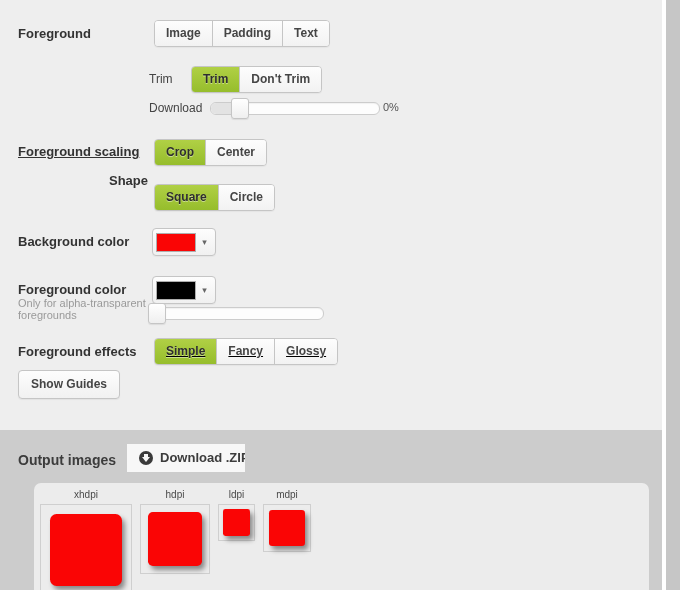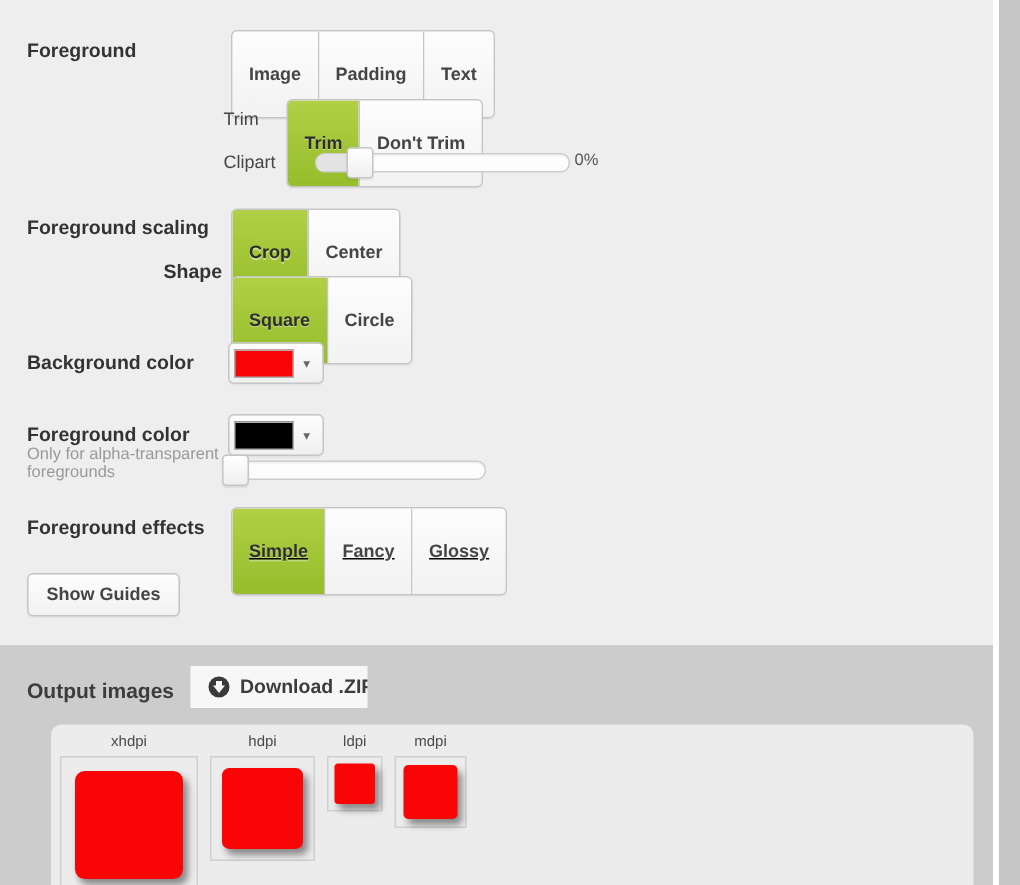--- a/index.html
+++ b/index.html
@@ -72,21 +72,21 @@
   .buttonset {
     position: absolute;
     display: inline-flex;
     border: 1px solid #c5c5c5;
     border-radius: 4px;
     background: #f6f6f6;
     overflow: hidden;
     box-shadow: 0 1px 1px rgba(0,0,0,0.04);
   }
   .buttonset .seg {
-    padding: 16px 11px;
+    padding: 0 11px;
     height: 25px;
     line-height: 25px;
     font-size: 12px;
     font-weight: bold;
     color: #454545;
     background: linear-gradient(#fdfdfd, #f2f2f2);
     border-right: 1px solid #c5c5c5;
     cursor: pointer;
     white-space: nowrap;
     text-align: center;
@@ -296,30 +296,30 @@
 
     <div class="form-row">
       <div class="inline-label" style="left:149px; top:71px;">Trim</div>
       <div class="buttonset" style="left:191px; top:66px;">
         <div class="seg active">Trim</div>
         <div class="seg">Don't Trim</div>
       </div>
     </div>
 
     <div class="form-row">
-      <div class="inline-label" style="left:149px; top:100px;">Clipart</div>
+      <div class="inline-label" style="left:149px; top:100px;">Download</div>
       <div class="slider" style="left:210px; top:102px; width:168px;">
         <div class="fill" style="width:26px;"></div>
         <div class="handle" style="left:28px;"></div>
       </div>
       <div class="slider-value" style="left:383px; top:101px;">0%</div>
     </div>
 
     <div class="form-row">
-      <div class="row-label" style="top:144px;">Foreground scaling</div>
+      <div class="row-label" style="top:144px;text-decoration:underline;">Foreground scaling</div>
       <div class="buttonset" style="left:154px; top:139px;">
         <div class="seg active">Crop</div>
         <div class="seg">Center</div>
       </div>
     </div>
 
     <div class="form-row">
       <div class="row-label" style="top:173px;text-align:right;">Shape</div>
       <div class="buttonset" style="left:154px; top:184px;">
         <div class="seg active">Square</div>
@@ -350,21 +350,21 @@
 
     <div class="form-row">
       <div class="row-label" style="top:344px;">Foreground effects</div>
       <div class="buttonset" style="left:154px; top:338px;text-decoration:underline;">
         <div class="seg active">Simple</div>
         <div class="seg">Fancy</div>
         <div class="seg">Glossy</div>
       </div>
     </div>
 
-    <div class="plain-button" style="left:18px; top:382px;">Show Guides</div>
+    <div class="plain-button" style="left:18px; top:370px;">Show Guides</div>
 
   </div>
 
   <div class="output-section">
 
     <div class="output-title">Output images</div>
 
     <div class="download-button">
       <span class="dl-icon"></span>
       <span class="dl-label">Download .ZIP</span>

